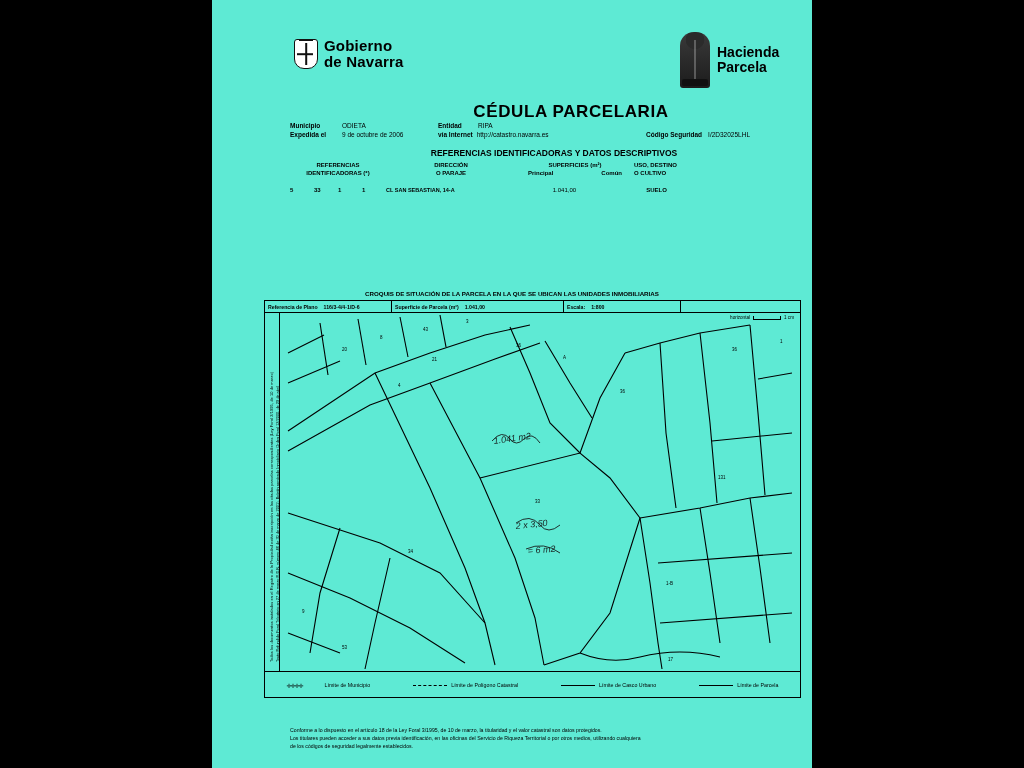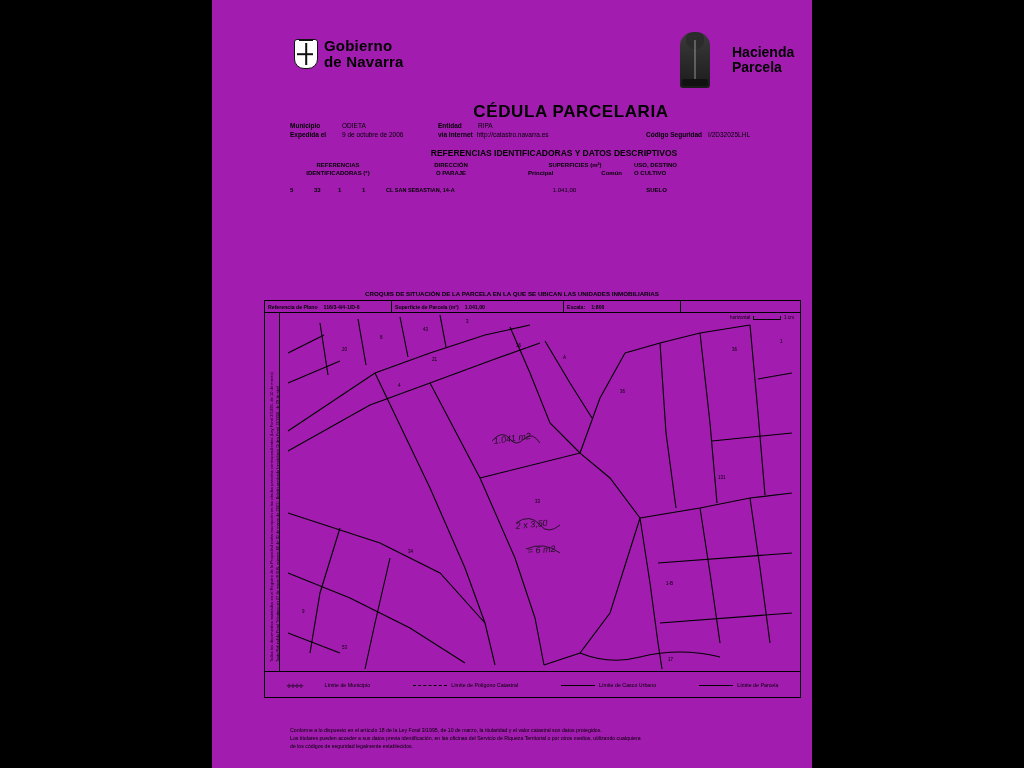--- a/index.html
+++ b/index.html
@@ -10,21 +10,21 @@
     height: 768px;
     overflow: hidden;
     font-family: "Liberation Sans", sans-serif;
   }
   #page {
     position: absolute;
     left: 212px;
     top: 0px;
     width: 600px;
     height: 768px;
-    background: #a21caf;
+    background: #5eead4;
     color: #000000;
   }
   
   .hdr {
     position: absolute;
     left: 0; top: 32px; width: 600px; height: 62px;
   }
   .logo-nav {
     position: absolute; left: 82px; top: 6px;
     display: flex; align-items: center; gap: 6px;
@@ -51,21 +51,21 @@
     position: absolute; left: 50%; top: -1px; transform: translateX(-50%);
     width: 14px; height: 4px;
     border-top: 2px solid #111;
   }
   .gob-text { line-height: 1.08; }
   .gob-text .l1 { font-size: 15px; font-weight: bold; letter-spacing: .2px; }
   .gob-text .l2 { font-size: 15px; font-weight: bold; letter-spacing: .2px; }
 
   .logo-hac {
     position: absolute; left: 468px; top: 0px;
-    display: flex; align-items: center; gap: 22px;
+    display: flex; align-items: center; gap: 7px;
   }
   .statue {
     width: 30px; height: 56px;
     background:
       radial-gradient(circle at 50% 14%, #2b2b2b 0 18%, rgba(0,0,0,0) 19%),
       linear-gradient(#3a3a3a, #1c1c1c);
     border-radius: 14px 14px 3px 3px;
     position: relative;
   }
   .statue::before {

